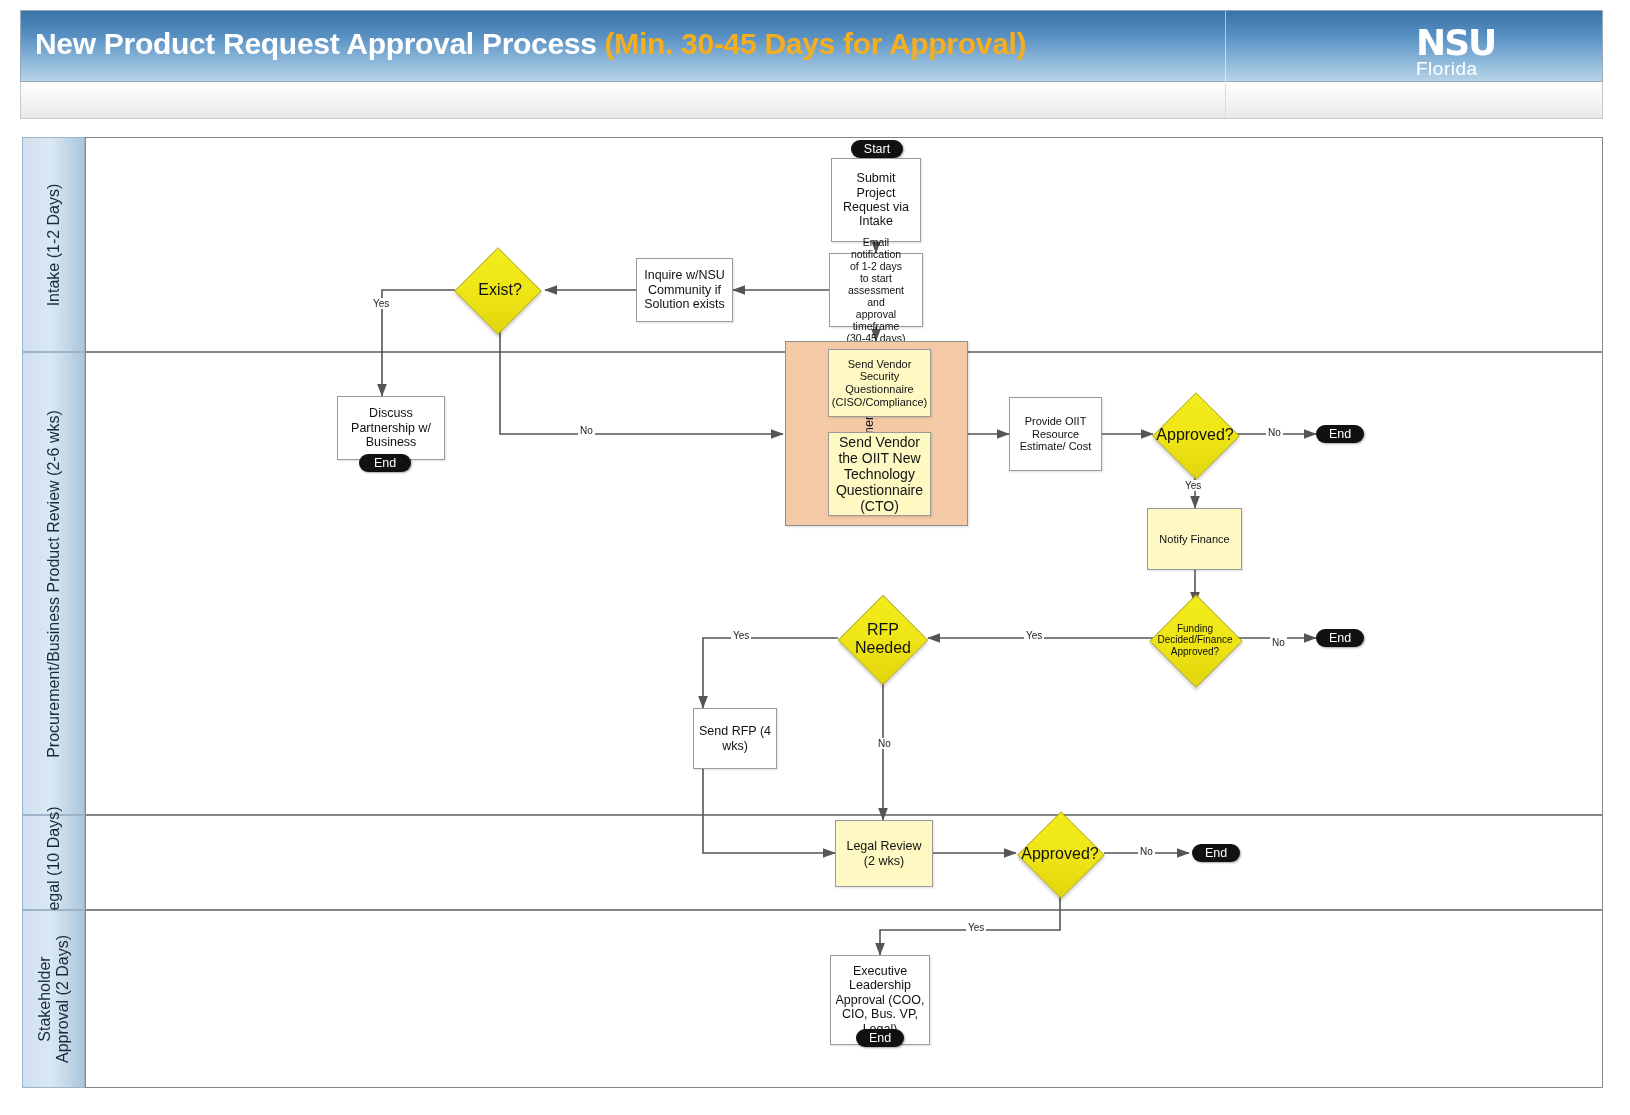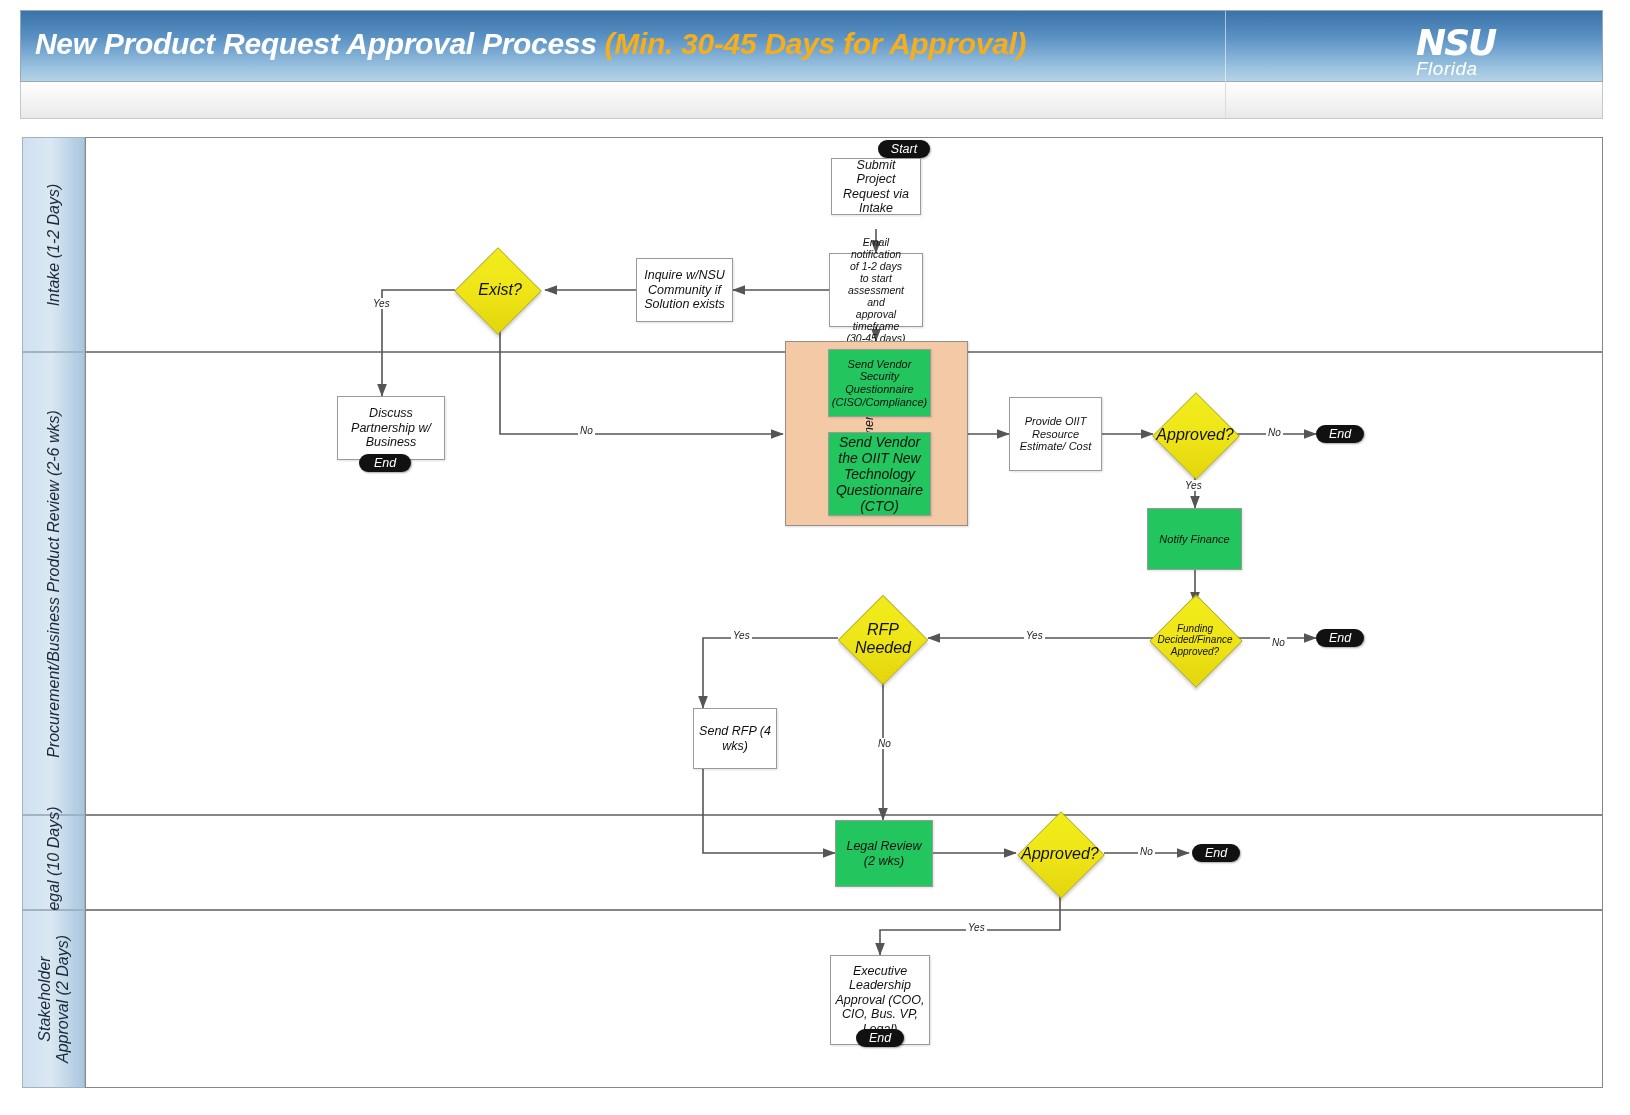--- a/index.html
+++ b/index.html
@@ -1,17 +1,17 @@
 <!DOCTYPE html>
 <html><head>
 <meta charset="utf-8">
 <style>
   html,body{margin:0;padding:0;background:#fff;}
   body{width:1630px;height:1115px;font-family:"Liberation Sans",sans-serif;overflow:hidden;}
-  #root{position:relative;width:1630px;height:1115px;font-style:italic;}
+  #root{position:relative;width:1630px;height:1115px;}
 
   
   .hdr{position:absolute;left:20px;top:10px;width:1583px;height:72px;
        background:linear-gradient(180deg,#3b72a8 0%,#5b92c4 38%,#9cc3e0 82%,#b6d2e7 100%);
        border:1px solid #95a9bb;box-sizing:border-box;}
   .hdr-div{position:absolute;top:0;left:1204px;width:1px;height:72px;background:rgba(255,255,255,.55);}
   .hdr-title{position:absolute;left:14px;top:16px;font-size:30px;font-weight:bold;color:#ffffff;
              letter-spacing:-.3px;white-space:nowrap;}
   .hdr-title .sub{color:#f5ae1e;}
   .nsu-logo{position:absolute;right:26px;top:14px;width:160px;height:50px;}
@@ -31,21 +31,21 @@
             white-space:nowrap;font-size:16px;color:#17293a;font-weight:500;text-align:center;}
   .lane-lbl.two{white-space:normal;width:150px;line-height:1.15;}
   .lane-body{position:absolute;left:85px;box-sizing:border-box;border:1px solid #868686;
              background:#fff;width:1518px;}
 
   
   .node{position:absolute;box-sizing:border-box;display:flex;align-items:center;justify-content:center;
         text-align:center;line-height:1.15;}
   .proc{background:#ffffff;border:1px solid #9a9a9a;color:#111;font-size:12.5px;
         box-shadow:1px 1px 2px rgba(0,0,0,.12);}
-  .proc-o{background:#22c55e;border:1px solid #9a9a9a;color:#111;font-size:12.5px;
+  .proc-o{background:#fef9c3;border:1px solid #9a9a9a;color:#111;font-size:12.5px;
           box-shadow:1px 1px 2px rgba(0,0,0,.12);}
   .grp{background:#f4c9a6;border:1px solid #8f8f8f;box-shadow:1px 1px 2px rgba(0,0,0,.15);}
   .grp-lbl{position:absolute;left:8px;top:50%;transform:translate(0,-50%) rotate(-90deg);
            transform-origin:center;white-space:nowrap;font-size:12.5px;color:#111;}
   .dia{display:flex;align-items:center;justify-content:center;text-align:center;}
   .dia .dshape{position:absolute;left:0;top:0;width:100%;height:100%;
      background:linear-gradient(135deg,#f2ec1a 0%,#efe617 45%,#e3d60c 100%);
      border:1px solid #b9ae00;transform:rotate(45deg);box-shadow:2px 2px 3px rgba(0,0,0,.18);}
   .dia .dtxt{position:relative;z-index:2;font-size:16px;color:#111;line-height:1.15;padding:0 4px;}
   .pill{position:absolute;background:#111;border-radius:12px;color:#fff;font-size:12.5px;
@@ -136,22 +136,22 @@
       <path d="M703,769 L703,853 L835,853"></path>
 
       <path d="M933,853 L1016,853"></path>
 
       <path d="M1104,853 L1189,853"></path>
 
       <path d="M1060,893 L1060,930 L880,930 L880,955"></path>
     </g>
   </svg>
 
-  <div class="pill" style="left:851px;top:140px;width:52px;height:18px;margin-left:27px;">Start</div>
-  <div class="node proc" style="left:831px;top:158px;width:90px;height:57px;padding:2px 5px;">Submit Project Request via Intake</div>
+  <div class="pill" style="left:851px;top:140px;width:52px;height:18px;">Start</div>
+  <div class="node proc" style="left:831px;top:158px;width:90px;height:84px;padding:2px 5px;">Submit Project Request via Intake</div>
   <div class="node proc" style="left:829px;top:253px;width:94px;height:74px;padding:2px 16px;font-size:10.5px;">Email notification of 1-2 days to start assessment and approval timeframe (30-45 days)</div>
   <div class="node proc" style="left:636px;top:258px;width:97px;height:64px;padding:2px 5px;">Inquire w/NSU Community if Solution exists</div>
 
   <div class="dia" style="position:absolute;left:455px;top:248px;width:90px;height:84px;">
     <div class="dshape" style="left:12px;top:12px;width:60px;height:60px;"></div>
     <div class="dtxt">Exist?</div>
   </div>
   <div class="lbl" style="left:371px;top:298px;">Yes</div>
   <div class="lbl" style="left:578px;top:425px;">No</div>
 

